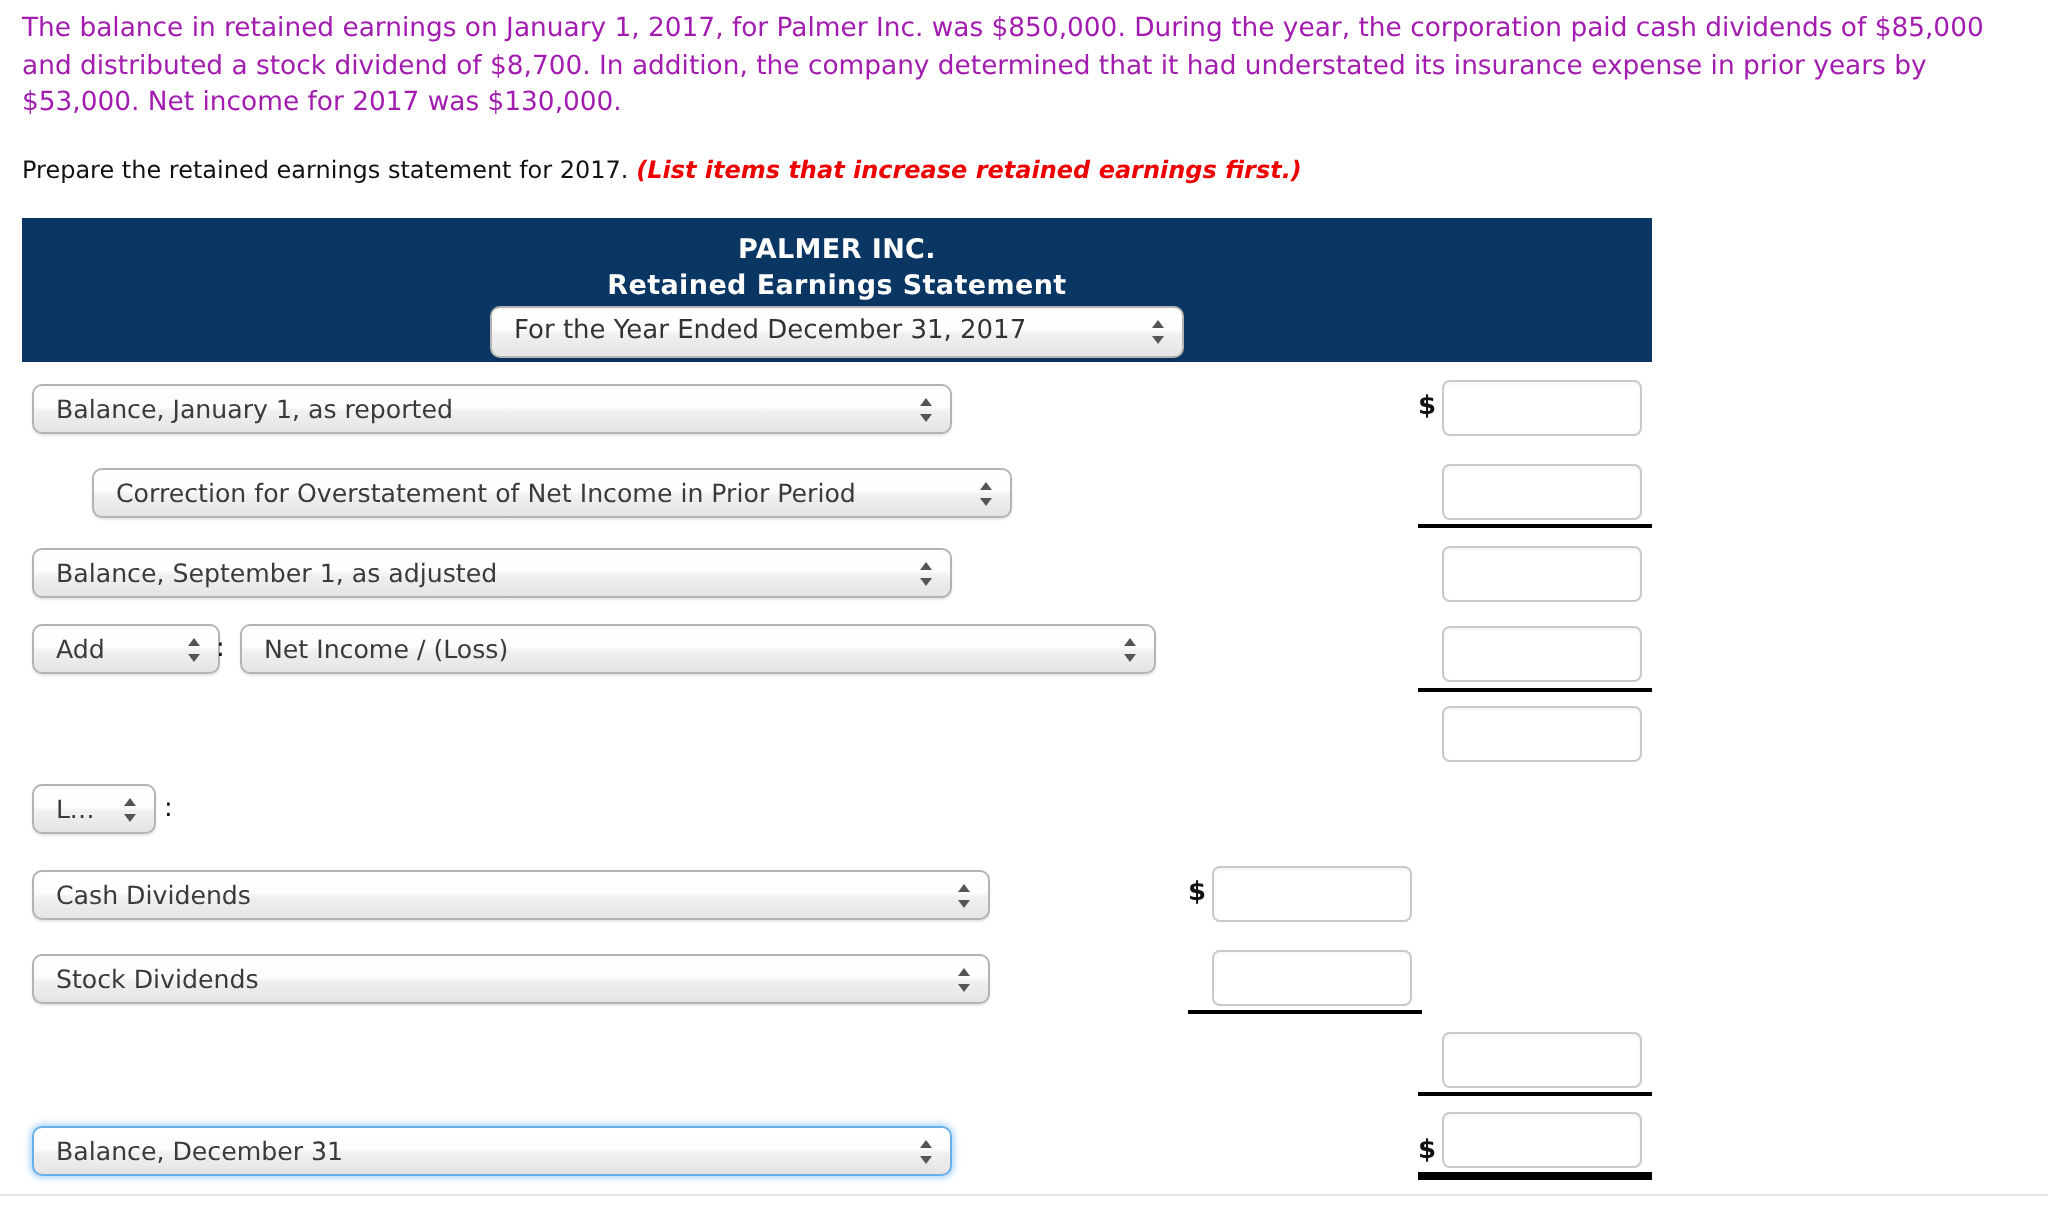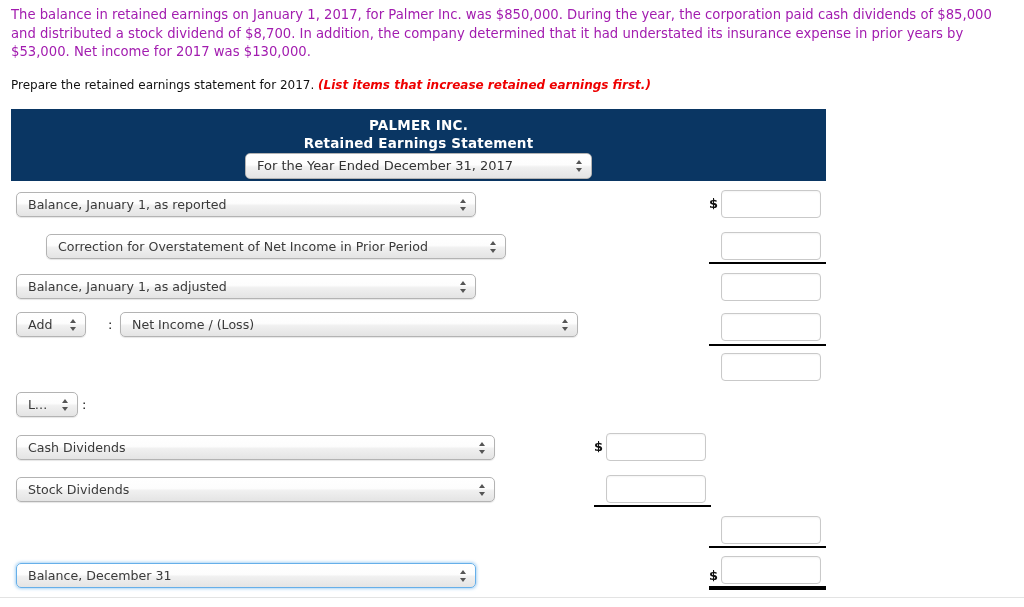--- a/index.html
+++ b/index.html
@@ -227,28 +227,28 @@
 <div class="sel" style="left:16px; top:234px; width:460px;margin-left:30px;">
   <span>Correction for Overstatement of Net Income in Prior Period</span>
   <span class="arrows"></span>
 </div>
 <div class="amt" style="left:721px; top:232px;">
   <input type="text" value="" style="">
 </div>
 <div class="rule" style="left:709px; top:262px; width:117px;"></div>
 
 <div class="sel" style="left:16px; top:274px; width:460px;">
-  <span>Balance, January 1, as adjusted</span>
+  <span>Balance, September 1, as adjusted</span>
   <span class="arrows"></span>
 </div>
 <div class="amt" style="left:721px; top:273px;">
   <input type="text" value="" style="">
 </div>
 
-<div class="sel" style="left:16px; top:312px; width:70px;">
+<div class="sel" style="left:16px; top:312px; width:94px;">
   <span>Add</span>
   <span class="arrows"></span>
 </div>
 <span class="colon" style="left:108px; top:317px;">:</span>
 <div class="sel" style="left:120px; top:312px; width:458px;">
   <span>Net Income / (Loss)</span>
   <span class="arrows"></span>
 </div>
 <div class="amt" style="left:721px; top:313px;">
   <input type="text" value="" style="">

